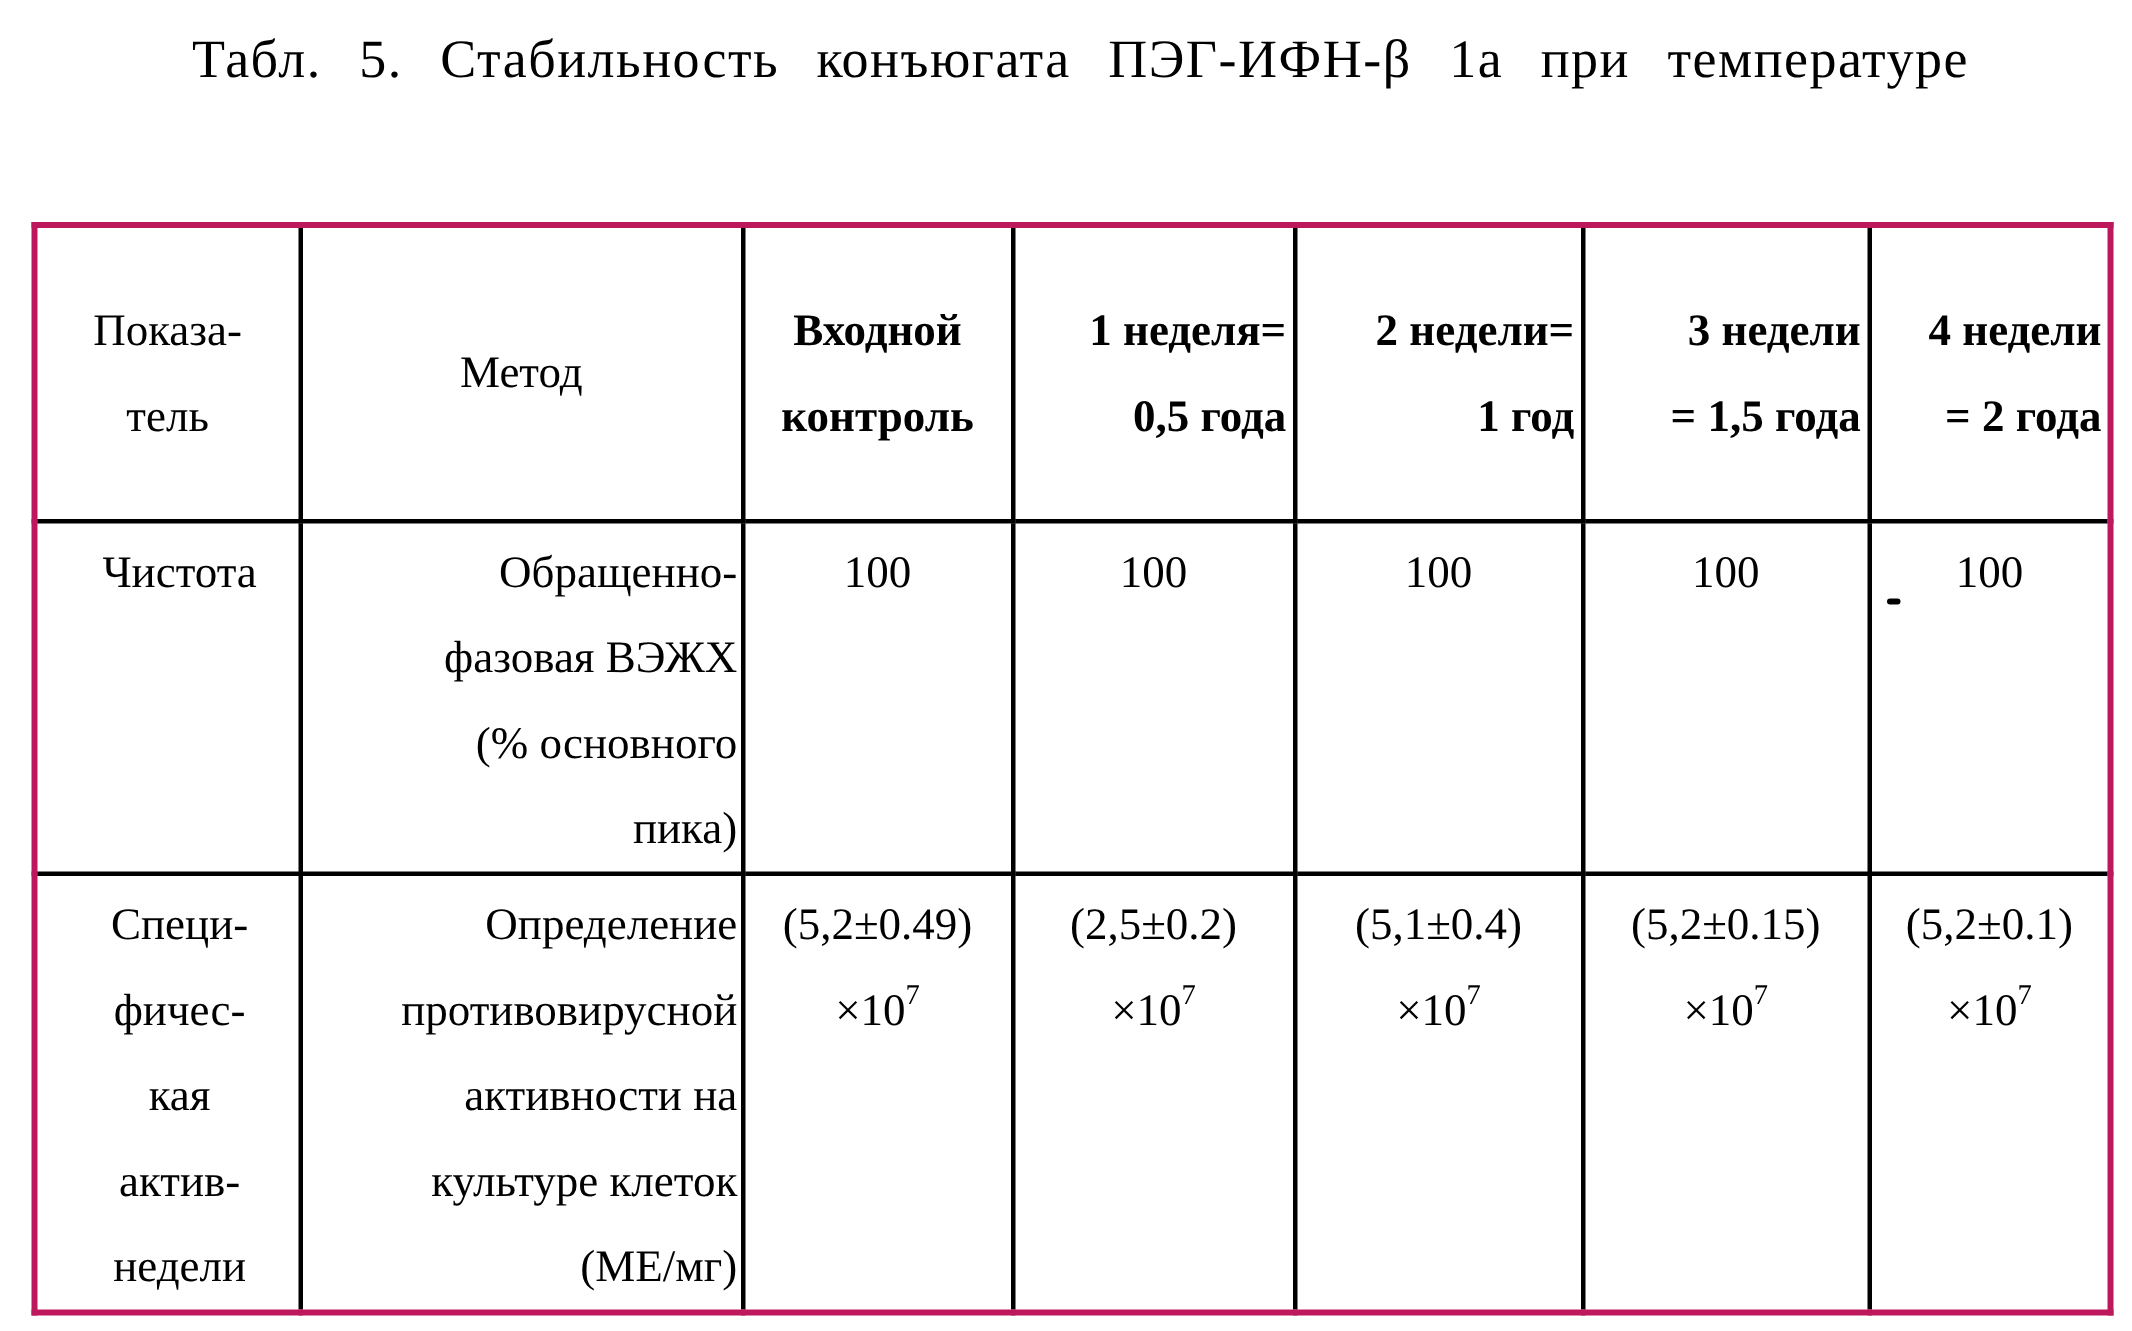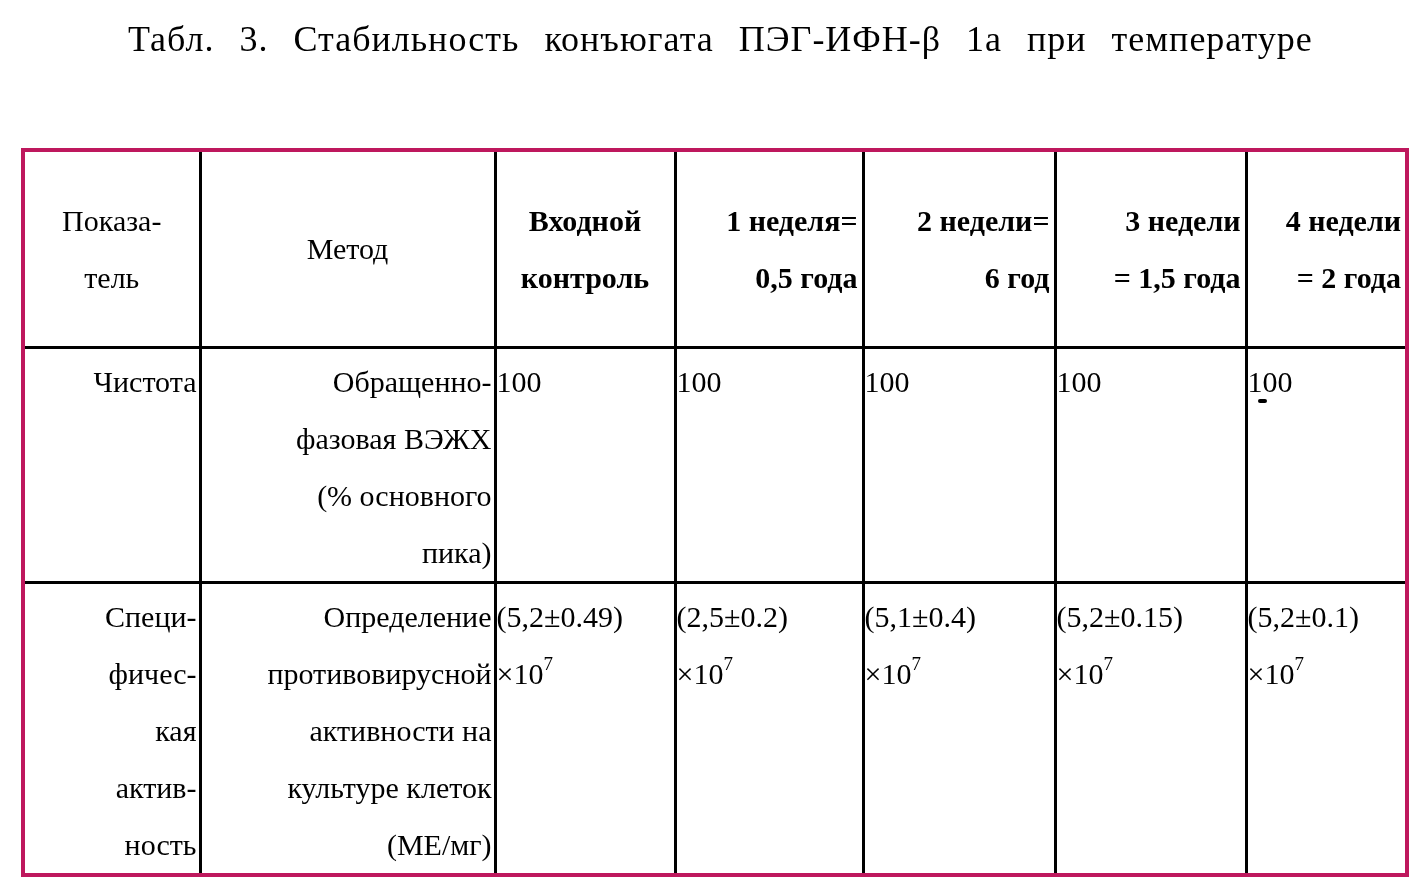--- a/index.html
+++ b/index.html
@@ -65,33 +65,33 @@
     font-weight: bold;
     vertical-align: middle;
   }
   th.th-center { text-align: center; }
   th.th-left {
     text-align: right;
     padding-left: 14px;
     padding-right: 4px;
   }
   td.cell-indicator {
-    text-align: right;
+    text-align: center;
     vertical-align: top;
     padding: 4px 2px 0 18px;
     font-weight: normal;
   }
   td.cell-method {
     text-align: right;
     vertical-align: top;
     padding: 4px 2px 0 14px;
     font-weight: normal;
   }
   td.cell-value {
-    text-align: left;
+    text-align: center;
     vertical-align: top;
     padding-top: 4px;
     font-weight: normal;
   }
   td.cell-value sup {
     font-size: 19px;
     line-height: 0;
     vertical-align: 14px;
   }
   .artifact-dot {
@@ -102,21 +102,21 @@
     height: 4px;
     background: #000;
     border-radius: 2px;
   }
 </style>
 </head>
 <body>
 
 <div class="page">
 
-  <div class="caption-line caption-line1">Табл. 3. Стабильность конъюгата ПЭГ-ИФН-β 1а при температуре</div>
+  <div class="caption-line caption-line1">Табл. 5. Стабильность конъюгата ПЭГ-ИФН-β 1а при температуре</div>
 
   <table class="stability-table">
     <colgroup>
       <col style="width:177px">
       <col style="width:295px">
       <col style="width:180px">
       <col style="width:188px">
       <col style="width:192px">
       <col style="width:191px">
       <col style="width:161px">
@@ -124,21 +124,21 @@
     <tbody>
       <tr class="header-row">
         <th class="th-plain">Показа-
 тель</th>
         <th class="th-plain">Метод</th>
         <th class="th-bold th-center">Входной
 контроль</th>
         <th class="th-bold th-left">1 неделя=
 0,5 года</th>
         <th class="th-bold th-left">2 недели=
-6 год</th>
+1 год</th>
         <th class="th-bold th-left">3 недели
 = 1,5 года</th>
         <th class="th-bold th-left">4 недели
 = 2 года</th>
       </tr>
 
       <tr class="purity-row">
         <td class="cell-indicator">Чистота</td>
         <td class="cell-method">Обращенно-
 фазовая ВЭЖХ
@@ -149,21 +149,21 @@
         <td class="cell-value">100</td>
         <td class="cell-value">100</td>
         <td class="cell-value">100</td>
       </tr>
 
       <tr class="activity-row">
         <td class="cell-indicator">Специ-
 фичес-
 кая
 актив-
-ность</td>
+недели</td>
         <td class="cell-method">Определение
 противовирусной
 активности на
 культуре клеток
 (МЕ/мг)</td>
         <td class="cell-value"><span>(5,2±0.49)</span><br><span>×10</span><sup>7</sup></td>
         <td class="cell-value"><span>(2,5±0.2)</span><br><span>×10</span><sup>7</sup></td>
         <td class="cell-value"><span>(5,1±0.4)</span><br><span>×10</span><sup>7</sup></td>
         <td class="cell-value"><span>(5,2±0.15)</span><br><span>×10</span><sup>7</sup></td>
         <td class="cell-value"><span>(5,2±0.1)</span><br><span>×10</span><sup>7</sup></td>

